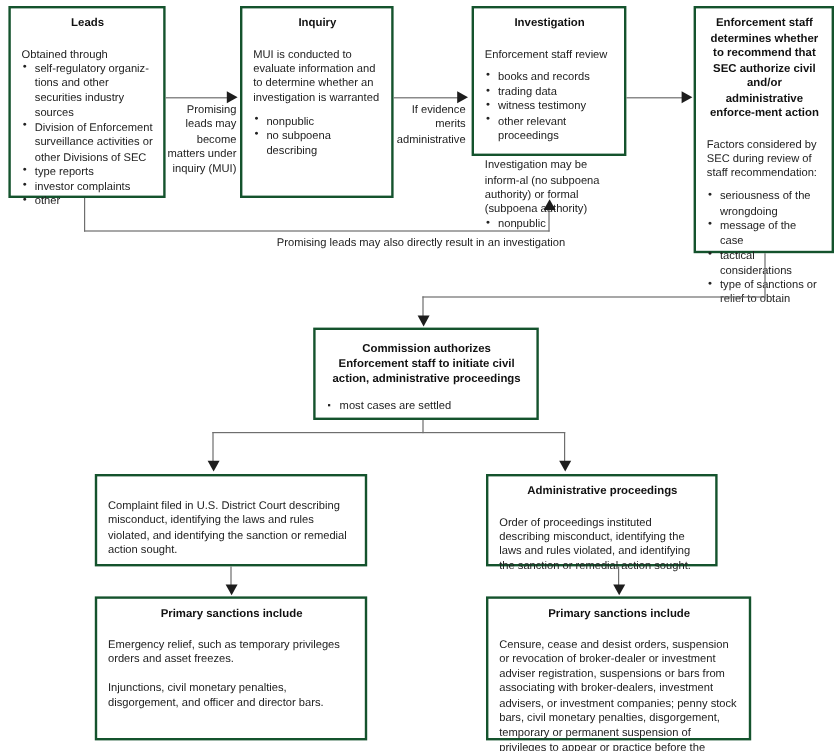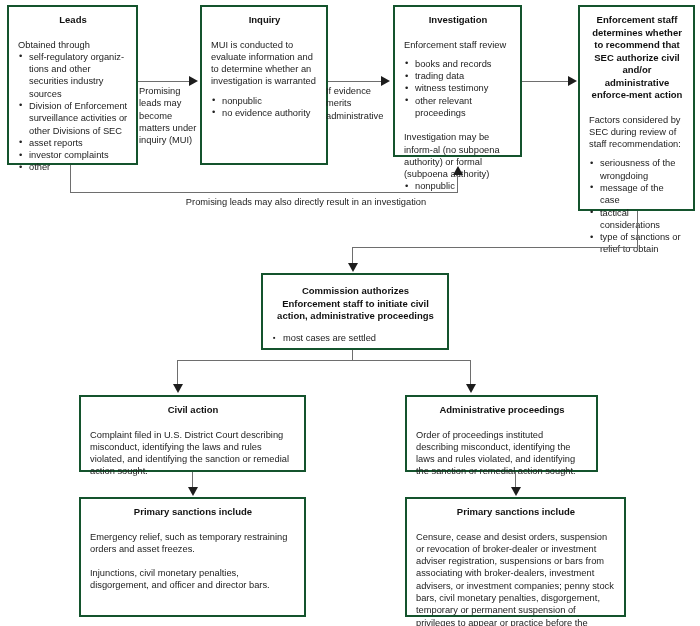--- a/index.html
+++ b/index.html
@@ -91,52 +91,52 @@
   }
   .arrow.up {
     border-left: 5px solid transparent;
     border-right: 5px solid transparent;
     border-bottom: 9px solid #1d1d1d;
   }
   .edge-label {
     position: absolute;
     font-size: 9.3px;
     line-height: 12.3px;
-    text-align: left;
-    color: #222;
-  }
-  .edge-label.left-al { text-align: center; }
+    text-align: right;
+    color: #222;
+  }
+  .edge-label.left-al { text-align: right; }
 </style>
 </head>
 <body>
 
 <div id="canvas">
 
   <div class="box" style="left:7px; top:5px; width:131px; height:160px;">
     <div class="box-title">Leads</div>
     <div class="para" style="margin-bottom:0;">Obtained through</div>
     <ul class="blist">
       <li>self-regulatory organiz-tions and other securities industry sources</li>
       <li>Division of Enforcement surveillance activities or other Divisions of SEC</li>
-      <li>asset reports</li>
+      <li>type reports</li>
       <li>investor complaints</li>
       <li>other</li>
     </ul>
   </div>
 
   <div class="box" style="left:200px; top:5px; width:128px; height:160px;">
     <div class="box-title">Inquiry</div>
     <div class="para">MUI is conducted to evaluate information and to determine whether an investigation is warranted</div>
     <ul class="blist">
       <li>nonpublic</li>
-      <li>no evidence authority</li>
-    </ul>
-  </div>
-
-  <div class="box" style="left:393px; top:5px; width:129px; height:152px;">
+      <li>no subpoena describing</li>
+    </ul>
+  </div>
+
+  <div class="box" style="left:393px; top:5px; width:129px; height:125px;">
     <div class="box-title">Investigation</div>
     <div class="para">Enforcement staff review</div>
     <ul class="blist">
       <li>books and records</li>
       <li>trading data</li>
       <li>witness testimony</li>
       <li>other relevant proceedings</li>
     </ul>
     <div class="para" style="margin-bottom:0;">Investigation may be inform-al (no subpoena authority) or formal (subpoena authority)</div>
     <ul class="blist">
@@ -156,32 +156,31 @@
   </div>
 
   <div class="box" style="left:261px; top:273px; width:188px; height:77px; padding-top:9px;">
     <div class="box-title" style="margin-bottom:9px;">Commission authorizes Enforcement staff to initiate civil action, administrative proceedings</div>
     <ul class="blist sq">
       <li>most cases are settled</li>
     </ul>
   </div>
 
   <div class="box" style="left:79px; top:395px; width:227px; height:77px;">
-    <div class="box-title">Civil action</div>
     <div class="para">Complaint filed in U.S. District Court describing misconduct, identifying the laws and rules violated, and identifying the sanction or remedial action sought.</div>
   </div>
 
   <div class="box" style="left:405px; top:395px; width:193px; height:77px;">
     <div class="box-title">Administrative proceedings</div>
     <div class="para">Order of proceedings instituted describing misconduct, identifying the laws and rules violated, and identifying the sanction or remedial action sought.</div>
   </div>
 
   <div class="box" style="left:79px; top:497px; width:227px; height:120px;">
     <div class="box-title">Primary sanctions include</div>
-    <div class="para" style="margin-bottom:11px;">Emergency relief, such as temporary restraining orders and asset freezes.</div>
+    <div class="para" style="margin-bottom:11px;">Emergency relief, such as temporary privileges orders and asset freezes.</div>
     <div class="para">Injunctions, civil monetary penalties, disgorgement, and officer and director bars.</div>
   </div>
 
   <div class="box" style="left:405px; top:497px; width:221px; height:120px;">
     <div class="box-title">Primary sanctions include</div>
     <div class="para">Censure, cease and desist orders, suspension or revocation of broker-dealer or investment adviser registration, suspensions or bars from associating with broker-dealers, investment advisers, or investment companies; penny stock bars, civil monetary penalties, disgorgement, temporary or permanent suspension of privileges to appear or practice before the Commission, and stop orders.</div>
   </div>
 
   <div class="ln lnh" style="left:138px; top:81px; width:52px;"></div>
   <div class="arrow right" style="left:189px; top:76px;"></div>

